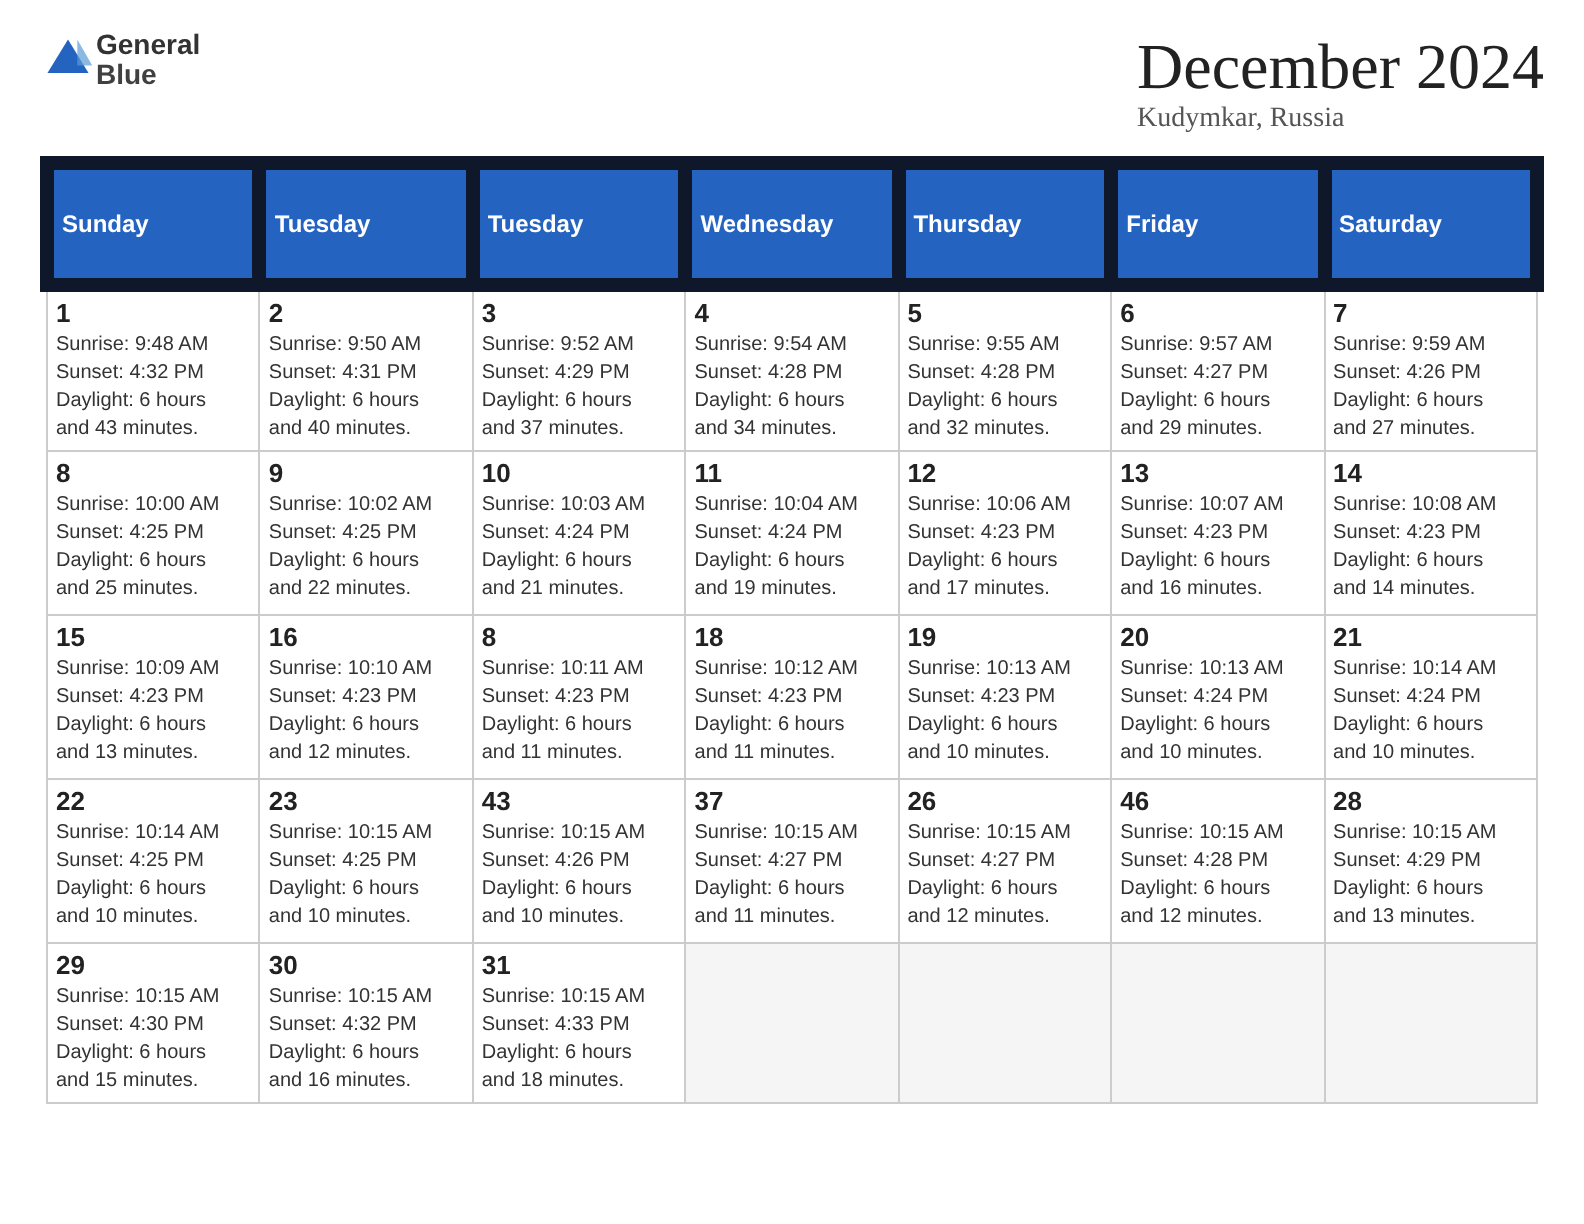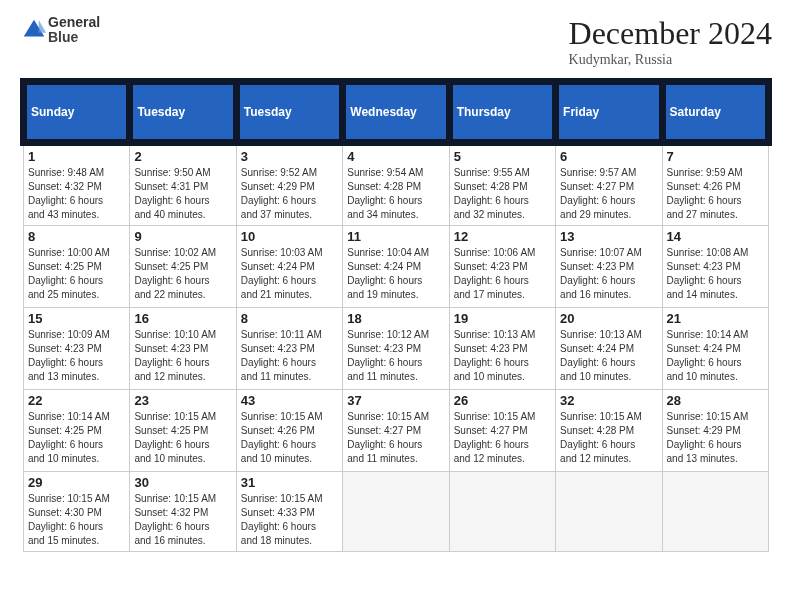--- a/index.html
+++ b/index.html
@@ -244,21 +244,21 @@
         </td>
         <td>
           <span class="day-num">37</span>
           <div class="day-info">Sunrise: 10:15 AM<br>Sunset: 4:27 PM<br>Daylight: 6 hours<br>and 11 minutes.</div>
         </td>
         <td>
           <span class="day-num">26</span>
           <div class="day-info">Sunrise: 10:15 AM<br>Sunset: 4:27 PM<br>Daylight: 6 hours<br>and 12 minutes.</div>
         </td>
         <td>
-          <span class="day-num">32</span>
+          <span class="day-num">46</span>
           <div class="day-info">Sunrise: 10:15 AM<br>Sunset: 4:28 PM<br>Daylight: 6 hours<br>and 12 minutes.</div>
         </td>
         <td>
           <span class="day-num">28</span>
           <div class="day-info">Sunrise: 10:15 AM<br>Sunset: 4:29 PM<br>Daylight: 6 hours<br>and 13 minutes.</div>
         </td>
       </tr>
 
       <tr class="last-row">
         <td>

